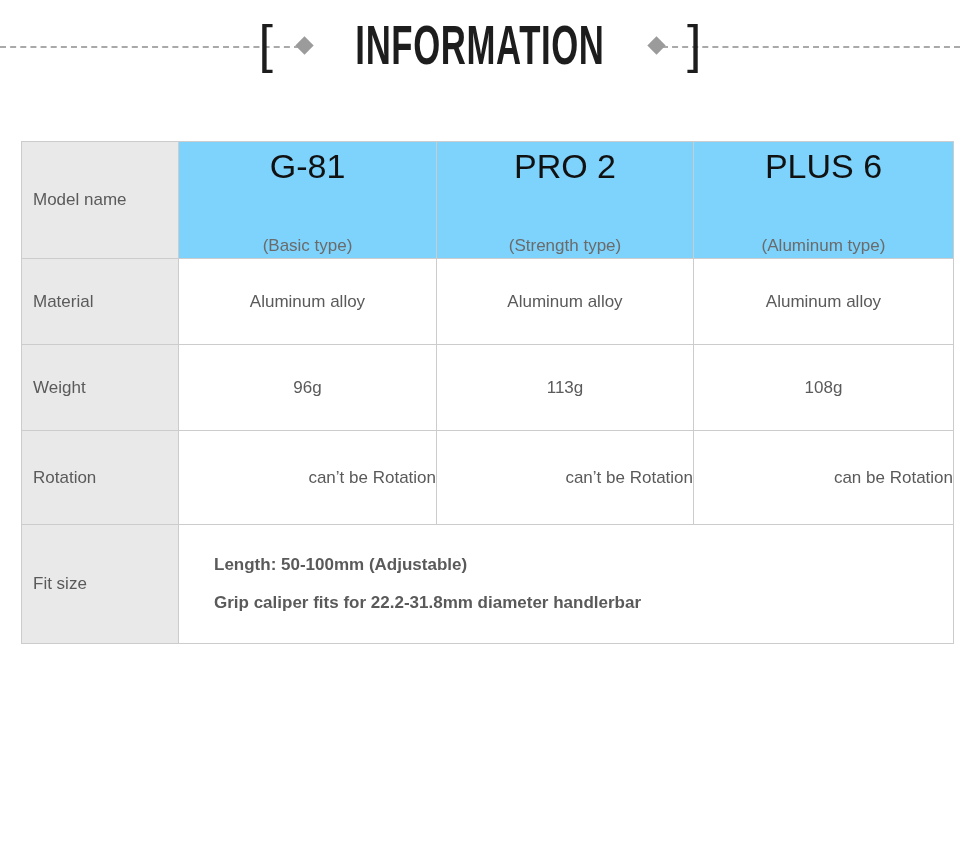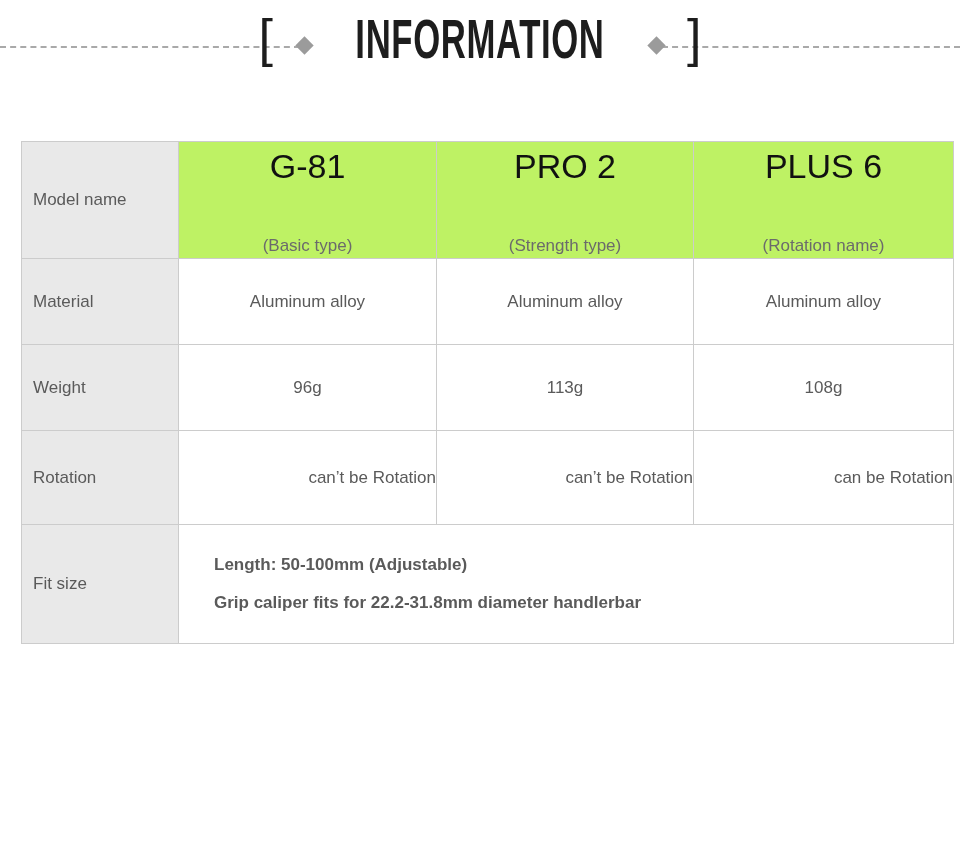--- a/index.html
+++ b/index.html
@@ -39,21 +39,21 @@
     height: 13px;
     background: #9b9b9b;
     transform: rotate(45deg);
   }
   .diamond.left  { left: 298px; }
   .diamond.right { left: 650px; }
 
   .banner-title {
     position: absolute;
     left: 0;
-    top: 4px;
+    top: 10px;
     width: 960px;
     text-align: center;
     font-size: 50px;
     line-height: 70px;
     font-weight: bold;
     color: #1d1d1d;
     letter-spacing: 0px;
     white-space: nowrap;
   }
   .banner-title .brk {
@@ -95,21 +95,21 @@
     color: #3a3a3a;
     text-align: left !important;
     padding-left: 11px !important;
     font-size: 17px;
     margin-left: 12px;
   }
   .col-a { width: 257px; }
   .col-b { width: 256px; }
   .col-c { width: 259px; }
 
-  .head-row td { height: 99px; background: #bef264; }
+  .head-row td { height: 99px; background: #7dd3fc; }
   .head-row .label-cell { background: #e9e9e9; }
   .model-main {
     display: block;
     font-size: 34px;
     color: #111111;
     line-height: 40px;
     margin-top: 4px;
   }
   .model-sub {
     display: block;
@@ -163,21 +163,21 @@
       <td class="col-a">
         <span class="model-main">G-81</span>
         <span class="model-sub">(Basic type)</span>
       </td>
       <td class="col-b">
         <span class="model-main">PRO 2</span>
         <span class="model-sub">(Strength type)</span>
       </td>
       <td class="col-c">
         <span class="model-main">PLUS 6</span>
-        <span class="model-sub">(Rotation name)</span>
+        <span class="model-sub">(Aluminum type)</span>
       </td>
     </tr>
 
     <tr class="row-material">
       <td class="label-cell">Material</td>
       <td class="col-a">Aluminum alloy</td>
       <td class="col-b">Aluminum alloy</td>
       <td class="col-c">Aluminum alloy</td>
     </tr>
 

